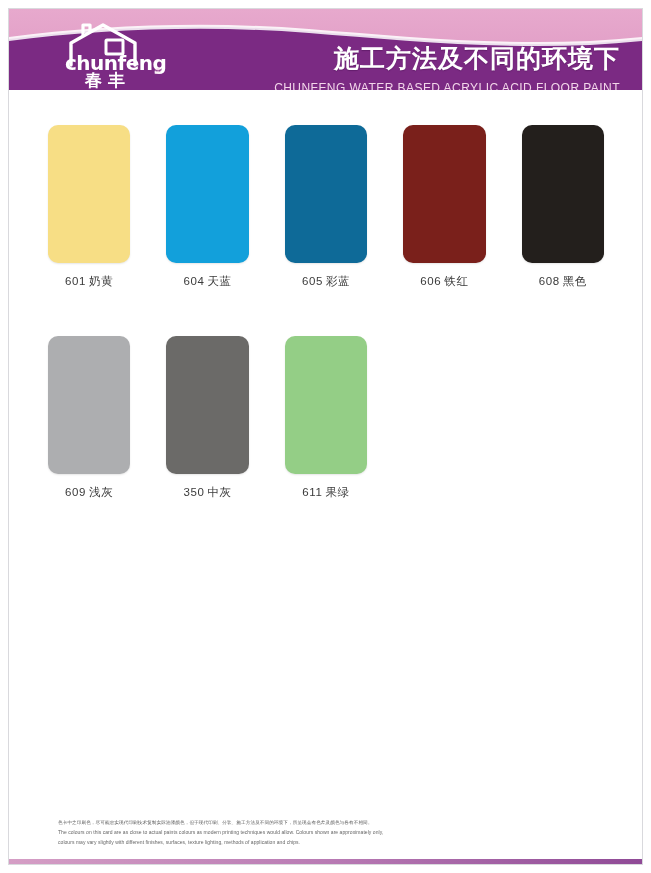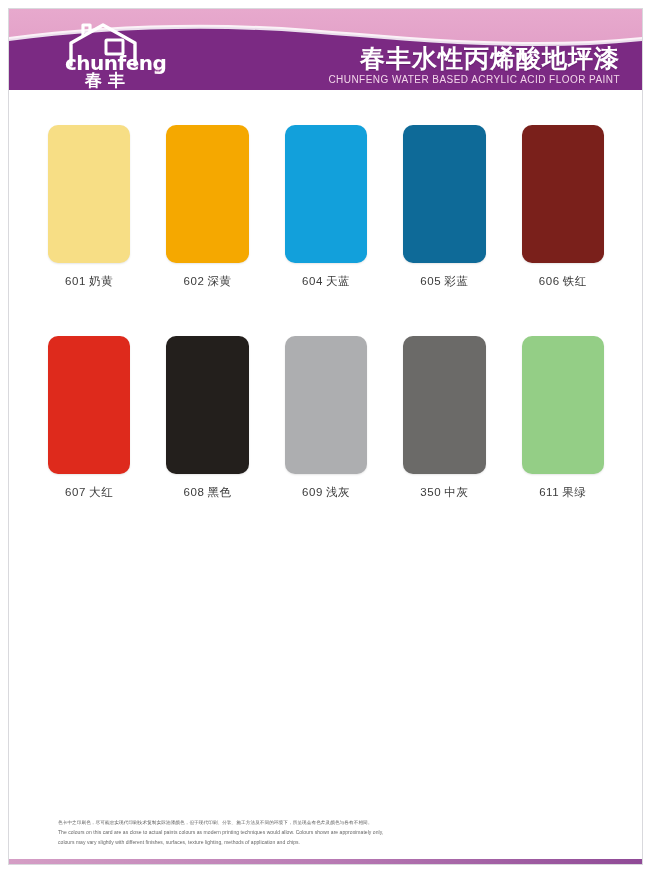--- a/index.html
+++ b/index.html
@@ -105,22 +105,22 @@
   .title-cn {
     font-size: 25px;
     font-weight: bold;
     color: #ffffff;
     letter-spacing: 1px;
     line-height: 1.05;
     white-space: nowrap;
     text-shadow: 0 1px 1px rgba(60,10,70,0.35);
   }
   .title-en {
-    margin-top: 3px;
-    font-size: 10px;
+    margin-top: 10px;
+    font-size: 12px;
     color: #f3d6ea;
     letter-spacing: 0.45px;
     white-space: nowrap;
     font-family: "Liberation Sans", sans-serif;
   }
 
   
   .grid {
     position: absolute;
     left: 48px;
@@ -204,49 +204,41 @@
         <path d="M14,44 L14,22 L46,4 L78,22 L78,44" fill="none" stroke="#ffffff" stroke-width="3.4" stroke-linejoin="round" stroke-linecap="round"></path>
         <path d="M26,14 L26,4 L33,4 L33,10" fill="none" stroke="#ffffff" stroke-width="3.2" stroke-linejoin="round" stroke-linecap="round"></path>
         <rect x="49" y="19" width="17" height="14" rx="1" fill="none" stroke="#ffffff" stroke-width="3"></rect>
       </svg>
       <div class="logo-word">chunfeng</div>
       <div class="logo-cn">春丰</div>
       <div class="logo-reg">®</div>
     </div>
 
     <div class="title-block">
-      <div class="title-cn">春丰水性丙烯酸地坪漆</div>
+      <div class="title-cn">施工方法及不同的环境下</div>
       <div class="title-en">CHUNFENG WATER BASED ACRYLIC ACID FLOOR PAINT</div>
     </div>
   </div>
 
   <div class="grid">
       <div class="cell">
         <div class="swatch" style="background: rgb(247, 222, 133);"></div>
         <div class="caption"><span class="code">601</span><span>奶黄</span></div>
       </div>
       <div class="cell">
-        <div class="swatch" style="background: rgb(245, 168, 0);"></div>
-        <div class="caption"><span class="code">602</span><span>深黄</span></div>
-      </div>
-      <div class="cell">
         <div class="swatch" style="background: rgb(18, 160, 219);"></div>
         <div class="caption"><span class="code">604</span><span>天蓝</span></div>
       </div>
       <div class="cell">
         <div class="swatch" style="background: rgb(14, 106, 152);"></div>
         <div class="caption"><span class="code">605</span><span>彩蓝</span></div>
       </div>
       <div class="cell">
         <div class="swatch" style="background: rgb(122, 32, 27);"></div>
         <div class="caption"><span class="code">606</span><span>铁红</span></div>
-      </div>
-      <div class="cell">
-        <div class="swatch" style="background: rgb(222, 42, 28);"></div>
-        <div class="caption"><span class="code">607</span><span>大红</span></div>
       </div>
       <div class="cell">
         <div class="swatch" style="background: rgb(35, 31, 28);"></div>
         <div class="caption"><span class="code">608</span><span>黑色</span></div>
       </div>
       <div class="cell">
         <div class="swatch" style="background: rgb(173, 174, 176);"></div>
         <div class="caption"><span class="code">609</span><span>浅灰</span></div>
       </div>
       <div class="cell">

